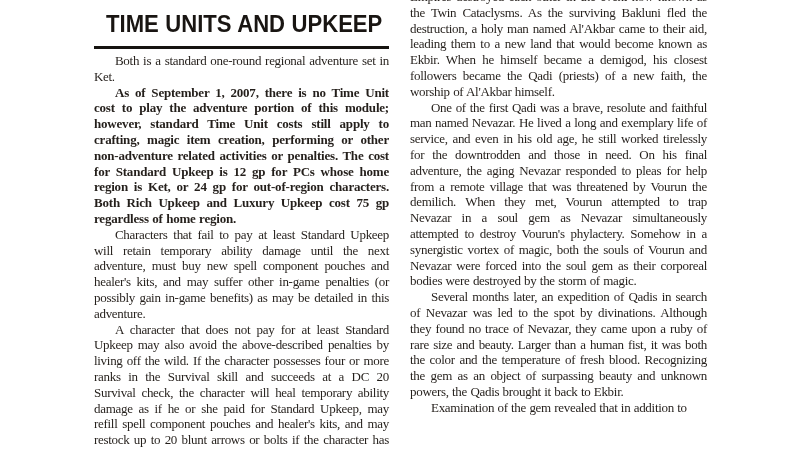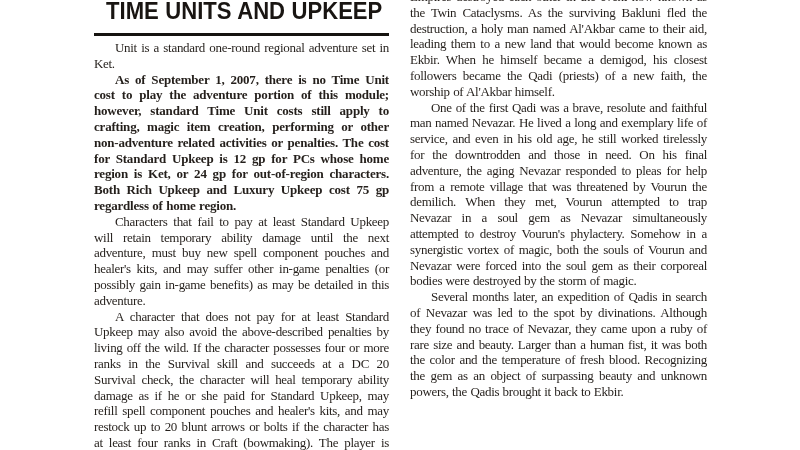--- a/index.html
+++ b/index.html
@@ -19,21 +19,21 @@
     position: absolute;
     font-size: 13px;
     line-height: 15.8px;
     letter-spacing: -0.3px;
     word-spacing: 0.4px;
   }
   .col-left  { left: 94px;  top: 0;     width: 295px; }
   .col-right { left: 410px; top: -11px; width: 297px; }
   .title-wrap {
     text-align: right;
-    margin-top: 3px;
+    margin-top: 16px;
     height: 29px;
     overflow: visible;
     white-space: nowrap;
   }
   .doc-title {
     display: inline-block;
     font-family: "Liberation Sans", sans-serif;
     font-weight: bold;
     font-size: 24px;
     letter-spacing: 0px;
@@ -60,25 +60,26 @@
 </head>
 <body>
 
 <div class="page">
 
   <div class="col col-left">
     <div class="title-wrap">
       <span class="doc-title">TIME UNITS AND UPKEEP</span>
     </div>
     <hr class="title-rule">
-    <p class="para">Unit is a standard one-round regional adventure set in Ket.</p>
+    <p class="para">Both is a standard one-round regional adventure set in Ket.</p>
     <p class="para bold-italic">As of September 1, 2007, there is no Time Unit cost to play the adventure portion of this module; however, standard Time Unit costs still apply to crafting, magic item creation, performing or other non-adventure related activities or penalties. The cost for Standard Upkeep is 12 gp for PCs whose home region is Ket, or 24 gp for out-of-region characters. Both Rich Upkeep and Luxury Upkeep cost 75 gp regardless of home region.</p>
     <p class="para">Characters that fail to pay at least Standard Upkeep will retain temporary ability damage until the next adventure, must buy new spell component pouches and healer's kits, and may suffer other in-game penalties (or possibly gain in-game benefits) as may be detailed in this adventure.</p>
     <p class="para">A character that does not pay for at least Standard Upkeep may also avoid the above-described penalties by living off the wild. If the character possesses four or more ranks in the Survival skill and succeeds at a DC 20 Survival check, the character will heal temporary ability damage as if he or she paid for Standard Upkeep, may refill spell component pouches and healer's kits, and may restock up to 20 blunt arrows or bolts if the character has at least four ranks in Craft (bowmaking). The player is allowed to Take 10 on this roll.</p>
   </div>
 
   <div class="col col-right">
     <p class="para no-indent">Empires destroyed each other in the event now known as the Twin Cataclysms. As the surviving Bakluni fled the destruction, a holy man named Al'Akbar came to their aid, leading them to a new land that would become known as Ekbir. When he himself became a demigod, his closest followers became the Qadi (priests) of a new faith, the worship of Al'Akbar himself.</p>
     <p class="para">One of the first Qadi was a brave, resolute and faithful man named Nevazar. He lived a long and exemplary life of service, and even in his old age, he still worked tirelessly for the downtrodden and those in need. On his final adventure, the aging Nevazar responded to pleas for help from a remote village that was threatened by Vourun the demilich. When they met, Vourun attempted to trap Nevazar in a soul gem as Nevazar simultaneously attempted to destroy Vourun's phylactery. Somehow in a synergistic vortex of magic, both the souls of Vourun and Nevazar were forced into the soul gem as their corporeal bodies were destroyed by the storm of magic.</p>
     <p class="para">Several months later, an expedition of Qadis in search of Nevazar was led to the spot by divinations. Although they found no trace of Nevazar, they came upon a ruby of rare size and beauty. Larger than a human fist, it was both the color and the temperature of fresh blood. Recognizing the gem as an object of surpassing beauty and unknown powers, the Qadis brought it back to Ekbir.</p>
+    <p class="para">Examination of the gem revealed that in addition to</p>
   </div>
 
 </div>
 
 </body></html>

